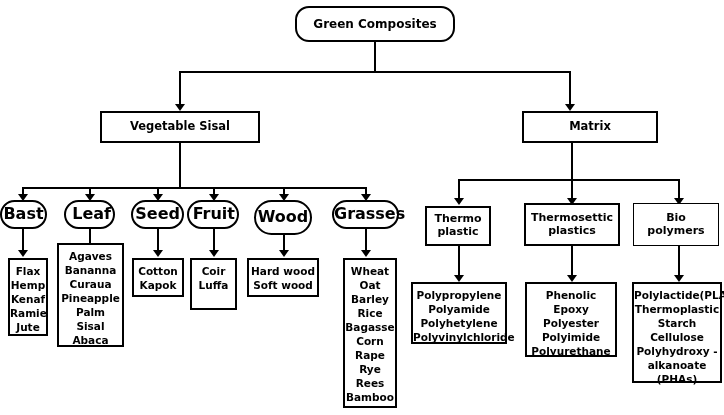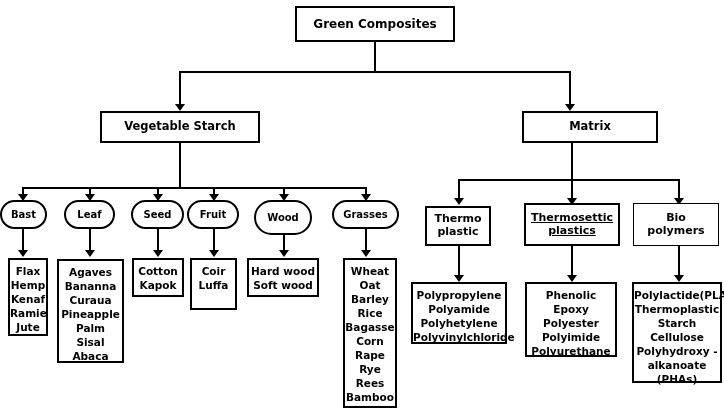--- a/index.html
+++ b/index.html
@@ -57,23 +57,23 @@
   .arrow {
     position: absolute;
     width: 0;
     height: 0;
     border-left: 5px solid transparent;
     border-right: 5px solid transparent;
     border-top: 7px solid #000000;
     z-index: 2;
   }
 
-  .t-root { font-size: 12px; }
+  .t-root { font-size: 12px; border-radius: 14px; }
   .t-lvl2 { font-size: 11.5px; }
-  .t-pill { font-size: 10px; }
+  .t-pill { font-size: 16px; text-align: right; }
   .t-mat  { font-size: 11px; align-items: center; }
   .t-list { font-size: 10.5px; }
 </style>
 </head>
 <body>
 
 <div id="diagram">
 
   <div class="node t-root" style="left:295px; top:6px; width:160px; height:36px;">
     <span class="txt">Green Composites</span>
@@ -83,21 +83,21 @@
 
   <div class="ln hl" style="left:179px; top:71px; width:392px; height:2px;"></div>
 
   <div class="ln vl" style="left:179px; top:71px; width:2px; height:38px;"></div>
   <div class="arrow" style="left:175px; top:104px;"></div>
 
   <div class="ln vl" style="left:569px; top:71px; width:2px; height:38px;"></div>
   <div class="arrow" style="left:565px; top:104px;"></div>
 
   <div class="node t-lvl2" style="left:100px; top:111px; width:160px; height:32px;">
-    <span class="txt">Vegetable Starch</span>
+    <span class="txt">Vegetable Sisal</span>
   </div>
 
   <div class="node t-lvl2" style="left:522px; top:111px; width:136px; height:32px;">
     <span class="txt">Matrix</span>
   </div>
 
   <div class="ln vl" style="left:179px; top:143px; width:2px; height:46px;"></div>
   <div class="ln hl" style="left:22px; top:187px; width:345px; height:2px;"></div>
 
   <div class="ln vl" style="left:22px; top:187px; width:2px; height:12px;"></div>
@@ -155,21 +155,21 @@
   <div class="ln vl" style="left:365px; top:229px; width:2px; height:26px;"></div>
   <div class="arrow" style="left:361px; top:250px;"></div>
 
   <div class="node list t-list" style="left:8px; top:258px; width:40px; height:78px;">
     <span class="txt" style="white-space: pre-line;">Flax
 Hemp
 Kenaf
 Ramie
 Jute</span>
   </div>
-  <div class="node list t-list" style="left:57px; top:259px; width:67px; height:104px;">
+  <div class="node list t-list" style="left:57px; top:243px; width:67px; height:104px;">
     <span class="txt" style="white-space: pre-line;">Agaves
 Bananna
 Curaua
 Pineapple
 Palm
 Sisal
 Abaca</span>
   </div>
   <div class="node list t-list" style="left:132px; top:258px; width:52px; height:39px;">
     <span class="txt" style="white-space: pre-line;">Cotton
@@ -205,21 +205,21 @@
   <div class="ln vl" style="left:571px; top:179px; width:2px; height:24px;"></div>
   <div class="arrow" style="left:567px; top:198px;"></div>
 
   <div class="ln vl" style="left:678px; top:179px; width:2px; height:24px;"></div>
   <div class="arrow" style="left:674px; top:198px;"></div>
 
   <div class="node t-mat" style="left:425px; top:206px; width:66px; height:40px;">
     <span class="txt" style="white-space: normal;">Thermo plastic</span>
   </div>
   <div class="node t-mat" style="left:524px; top:203px; width:96px; height:43px;">
-    <span class="txt" style="white-space: normal; text-decoration: underline;">Thermosettic plastics</span>
+    <span class="txt" style="white-space: normal;">Thermosettic plastics</span>
   </div>
   <div class="node thin t-mat" style="left:633px; top:203px; width:86px; height:43px;">
     <span class="txt">Bio polymers</span>
   </div>
 
   <div class="ln vl" style="left:458px; top:246px; width:2px; height:34px;"></div>
   <div class="arrow" style="left:454px; top:275px;"></div>
 
   <div class="ln vl" style="left:571px; top:246px; width:2px; height:34px;"></div>
   <div class="arrow" style="left:567px; top:275px;"></div>

